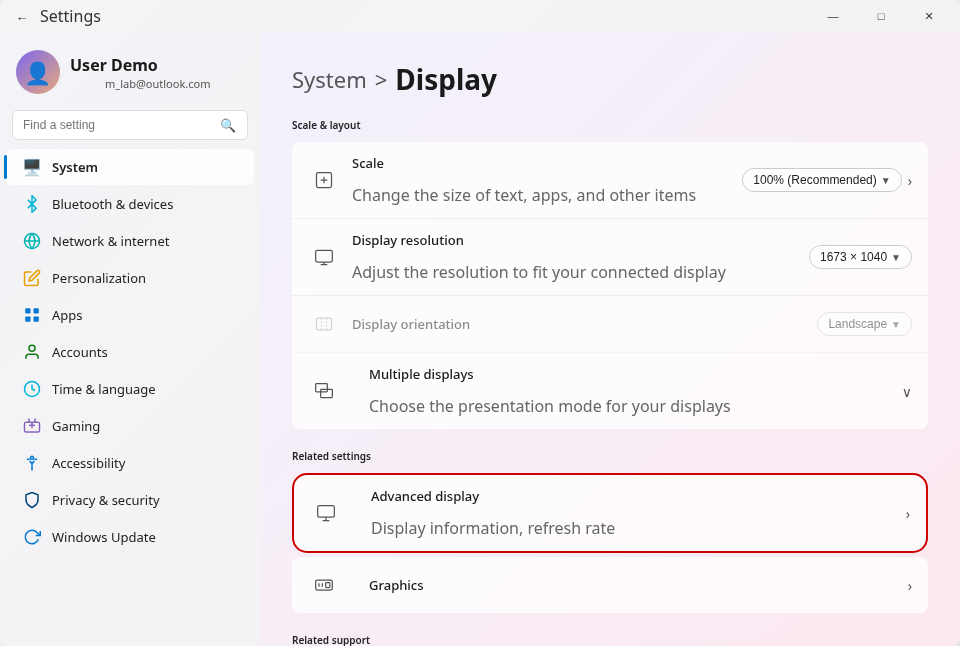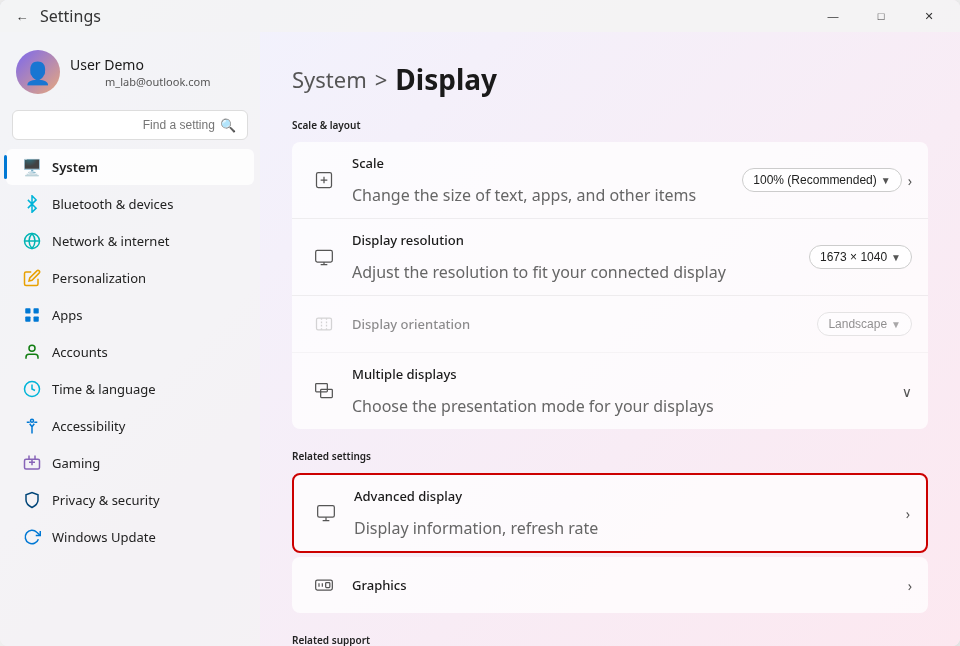--- a/index.html
+++ b/index.html
@@ -87,37 +87,37 @@
     .user-avatar {
       width: 44px; height: 44px;
       border-radius: 50%;
       background: linear-gradient(135deg, #7b68ee, #e8a87c);
       display: flex; align-items: center; justify-content: center;
       font-size: 22px;
       flex-shrink: 0;
       overflow: hidden;
     }
     .user-info { display: flex; flex-direction: column; }
-    .user-name { font-size: 14px; font-weight: 400; color: #1a1a1a; }
+    .user-name { font-size: 16px; font-weight: 700; color: #1a1a1a; }
     .user-email { font-size: 11px; color: #555; margin-left: 35px; }
 
     .search-box {
       margin: 0 12px 8px 12px;
       display: flex;
       align-items: center;
       background: white;
       border: 1px solid #ddd;
       border-radius: 6px;
       padding: 5px 10px;
       gap: 6px;
     }
     .search-box input {
       border: none; outline: none;
       font-size: 12px; background: transparent;
-      flex: 1; color: #7f1d1d; text-align: right;
+      flex: 1; color: #7f1d1d;
     }
     .search-icon { color: #666; font-size: 13px; }
 
     .nav-item {
       display: flex;
       align-items: center;
       gap: 10px;
       padding: 8px 16px;
       cursor: pointer;
       border-radius: 6px;
@@ -196,21 +196,21 @@
     }
 
     .setting-row {
       display: flex;
       align-items: center;
       padding: 12px 16px;
       border-bottom: 1px solid rgba(0,0,0,0.06);
       cursor: pointer;
       transition: background 0.1s;
     }
-    .setting-row:last-child { border-bottom: none; }
+    .setting-row:last-child { border-bottom: none; gap: 17px; }
     .setting-row.disabled { opacity: 0.5; cursor: default; }
 
     .setting-icon {
       width: 32px; height: 32px;
       display: flex; align-items: center; justify-content: center;
       margin-right: 12px;
       flex-shrink: 0;
       font-size: 18px;
       color: #555;
     }
@@ -231,21 +231,21 @@
       border: 1px solid #ccc;
       border-radius: 12px;
       padding: 4px 10px;
       font-size: 12px; cursor: pointer;
       color: #222;
     }
     .chevron { font-size: 10px; color: #555; }
     .arrow-right { font-size: 14px; color: #555; }
     .highlighted-card {
       border: 2px solid #cc0000;
-      border-radius: 8px;
+      border-radius: 15px;
       background: rgba(255,255,255,0.75);
       overflow: hidden;
       margin-bottom: 4px;
     }
   </style>
 </head>
 <body>
 
 <div class="window">
 
@@ -335,36 +335,36 @@
         <div class="nav-item">
           <span class="nav-icon teal">
             <svg width="18" height="18" viewBox="0 0 24 24" fill="none" stroke="#00b4d8" stroke-width="2">
               <circle cx="12" cy="12" r="10"></circle>
                 <polyline points="12 6 12 12 16 14"></polyline>
             </svg>
           </span>
           <span>Time &amp; language</span>
         </div>
         <div class="nav-item">
+          <span class="nav-icon purple">
+            <svg width="18" height="18" viewBox="0 0 24 24" fill="none" stroke="#8764b8" stroke-width="2">
+              <rect x="2" y="7" width="20" height="13" rx="2"></rect>
+              <path d="M16 2v5M8 2v5M8 11h8M12 7v8"></path>
+            </svg>
+          </span>
+          <span>Gaming</span>
+        </div>
+        <div class="nav-item">
           <span class="nav-icon blue">
             <svg width="18" height="18" viewBox="0 0 24 24" fill="none" stroke="#0078d4" stroke-width="2">
               <circle cx="12" cy="5" r="2"></circle>
               <path d="M12 22v-9m0 0l-3-4m3 4l3-4M9 7H5m14 0h-4"></path>
             </svg>
           </span>
           <span>Accessibility</span>
-        </div>
-        <div class="nav-item">
-          <span class="nav-icon purple">
-            <svg width="18" height="18" viewBox="0 0 24 24" fill="none" stroke="#8764b8" stroke-width="2">
-              <rect x="2" y="7" width="20" height="13" rx="2"></rect>
-              <path d="M16 2v5M8 2v5M8 11h8M12 7v8"></path>
-            </svg>
-          </span>
-          <span>Gaming</span>
         </div>
         <div class="nav-item">
           <span class="nav-icon dark-blue">
             <svg width="18" height="18" viewBox="0 0 24 24" fill="none" stroke="#004578" stroke-width="2">
               <path d="M12 22s8-4 8-10V5l-8-3-8 3v7c0 6 8 10 8 10z"></path>
             </svg>
           </span>
           <span>Privacy &amp; security</span>
         </div>
         <div class="nav-item">

